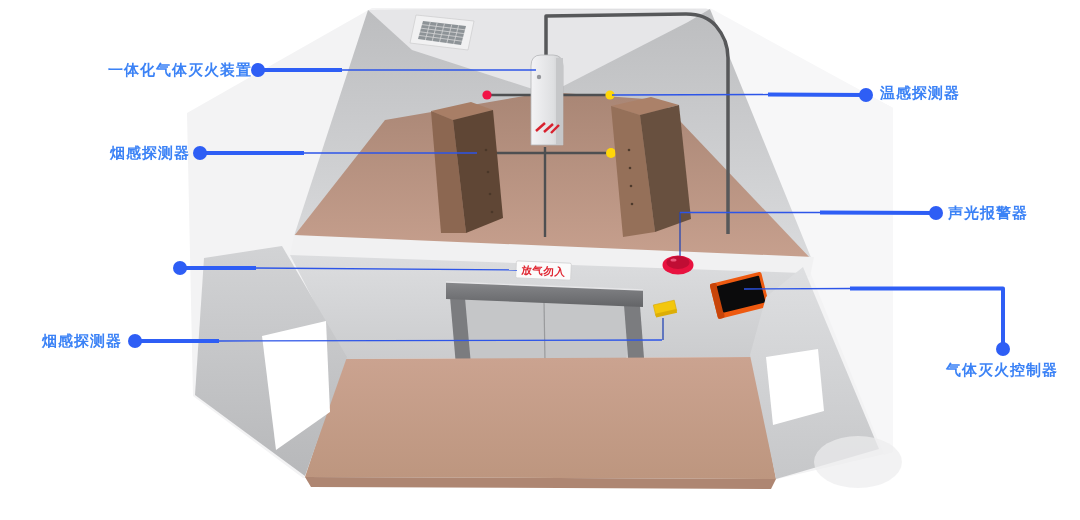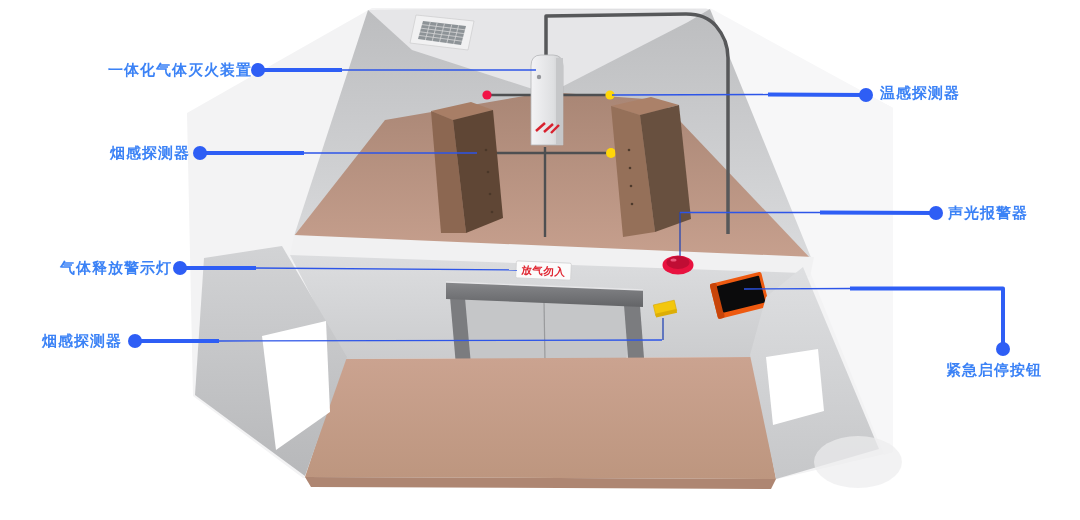--- a/index.html
+++ b/index.html
@@ -195,18 +195,17 @@
       <circle cx="135" cy="341" r="7"></circle>
       <circle cx="866" cy="95" r="7"></circle>
       <circle cx="936" cy="213" r="7"></circle>
       <circle cx="1003" cy="349" r="7"></circle>
     </g>
   </g>
 </svg>
 
 <div class="lbl r" style="left:58px;top:60px;width:194px;">一体化气体灭火装置</div>
 <div class="lbl r" style="left:58px;top:143px;width:132px;text-align:right;">烟感探测器</div>
-<div class="lbl r" style="left:40px;top:258px;width:132px;">气体释放警示灯</div>
 <div class="lbl r" style="left:18px;top:331px;width:104px;">烟感探测器</div>
 <div class="lbl" style="left:880px;top:85px;font-family:Liberation Mono, monospace;">温感探测器</div>
 <div class="lbl" style="left:948px;top:203px;">声光报警器</div>
-<div class="lbl" style="left:946px;top:360px;">紧急启停按钮</div>
+<div class="lbl" style="left:946px;top:360px;">气体灭火控制器</div>
 </div>
 
 </body></html>

